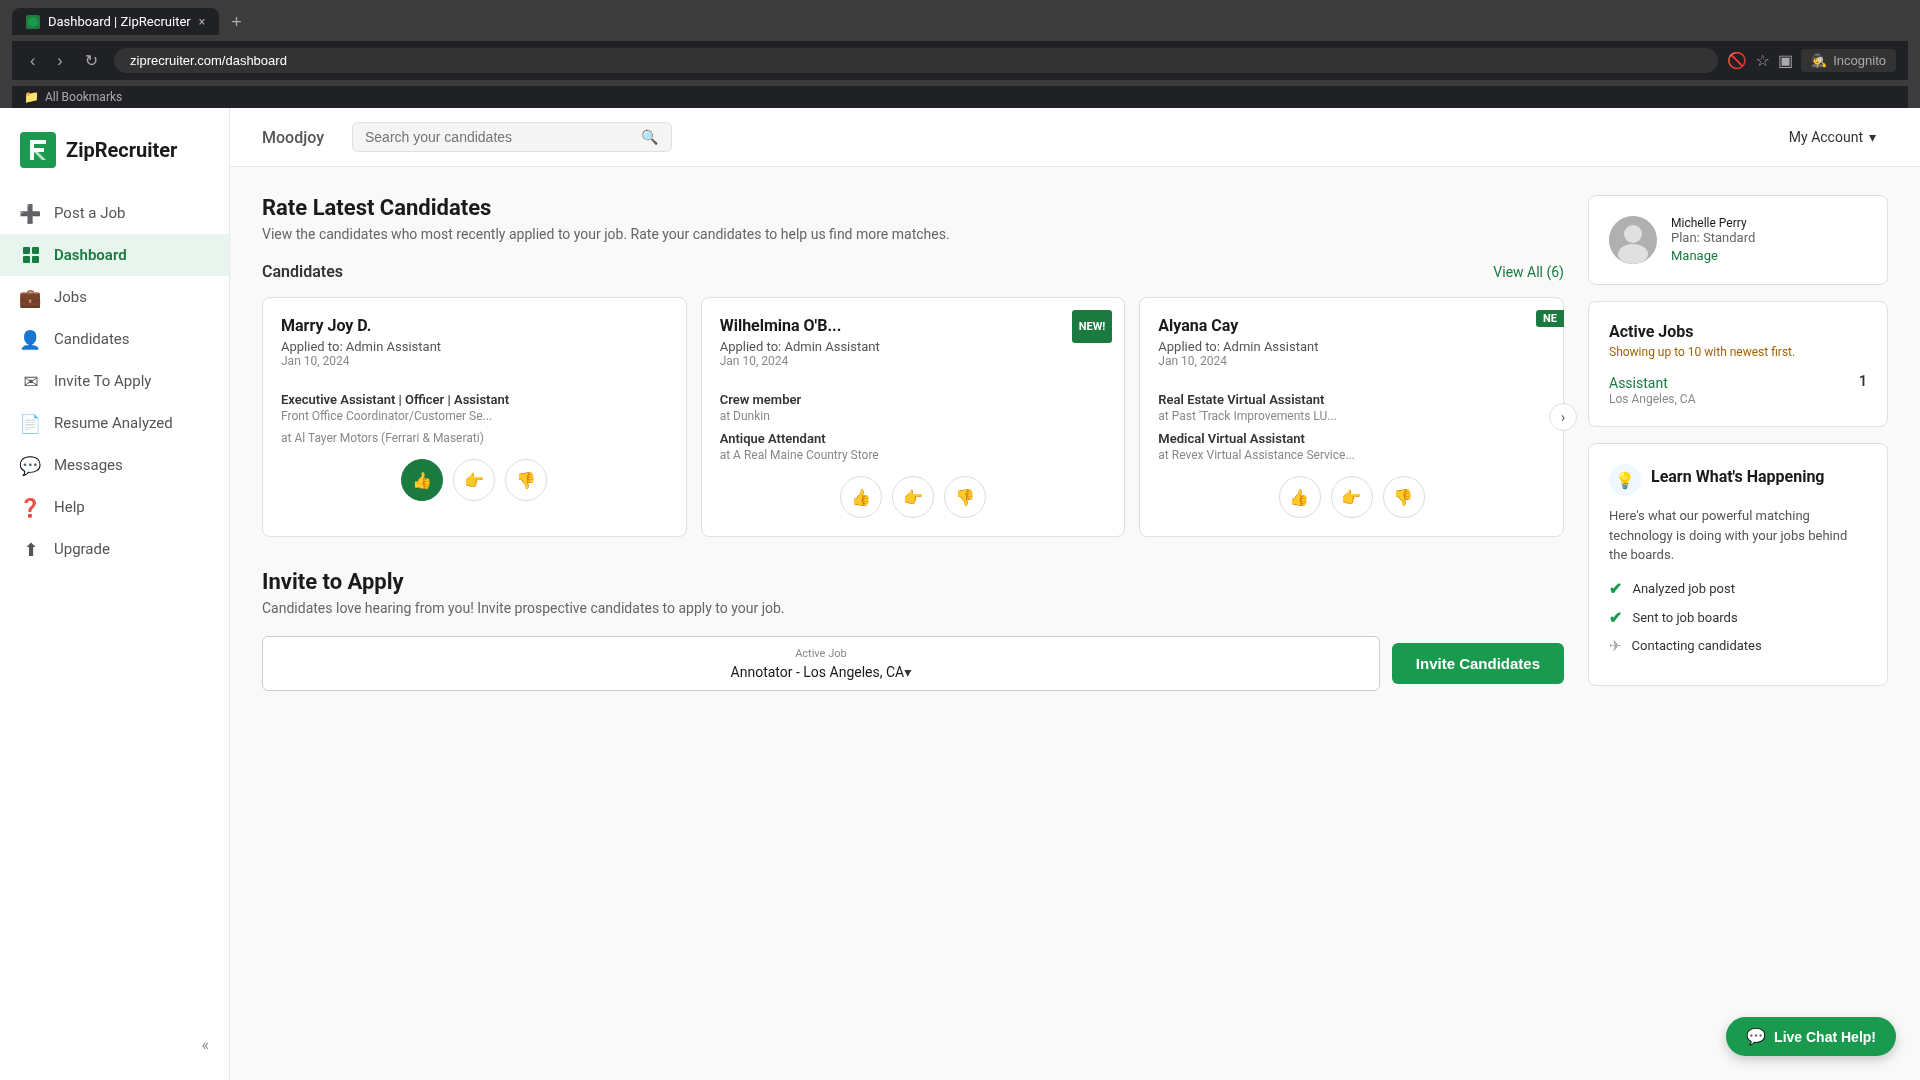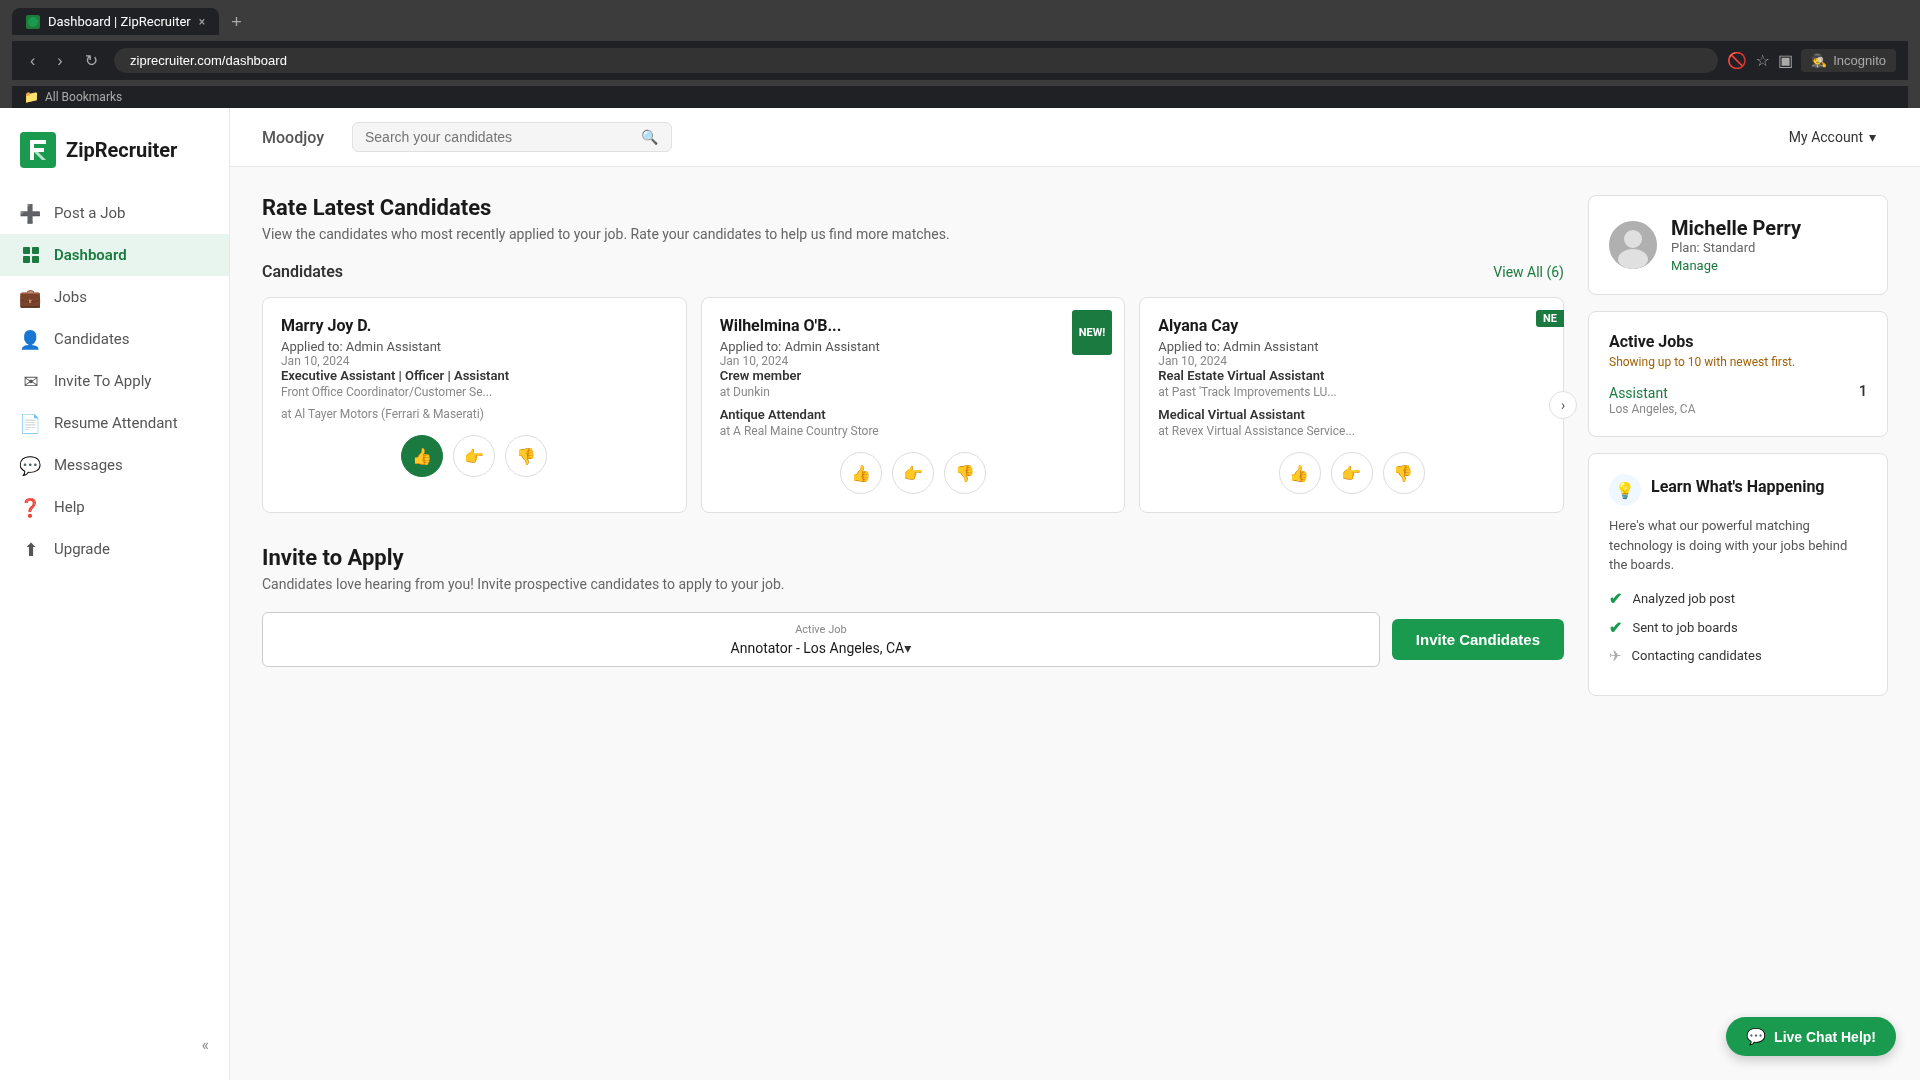--- a/index.html
+++ b/index.html
@@ -56,43 +56,43 @@
     .section-subtitle { font-size: 14px; color: #666; margin-bottom: 20px; }
 
     
     .candidates-header { display: flex; justify-content: space-between; align-items: center; margin-bottom: 16px; }
     .candidates-label { font-size: 16px; font-weight: 600; color: #333; }
     .view-all-link { font-size: 14px; color: #1a7a3f; cursor: pointer; text-decoration: none; }
 
     
     .candidates-grid { display: flex; gap: 14px; }
     .candidate-card { background: #fff; border: 1px solid #e0e0e0; border-radius: 8px; padding: 18px; flex: 1; min-width: 0; position: relative; }
-    .new-badge { position: absolute; top: 12px; right: 12px; background: #1a7a3f; color: #fff; font-size: 11px; font-weight: 700; padding: 16px 7px; border-radius: 3px; }
+    .new-badge { position: absolute; top: 12px; right: 12px; background: #1a7a3f; color: #fff; font-size: 11px; font-weight: 700; padding: 10px 7px; border-radius: 3px; }
     .candidate-name { font-size: 16px; font-weight: 700; color: #1a1a1a; margin-bottom: 4px; }
     .applied-to { font-size: 13px; color: #555; }
-    .applied-date { font-size: 12px; color: #888; margin-bottom: 0; }
+    .applied-date { font-size: 12px; color: #888; margin-bottom: 24px; }
     .job-title { font-size: 13px; font-weight: 600; color: #333; margin-bottom: 2px; }
     .job-company { font-size: 12px; color: #888; margin-bottom: 8px; white-space: nowrap; overflow: hidden; text-overflow: ellipsis; }
     .rating-btns { display: flex; gap: 10px; margin-top: 14px; justify-content: center; }
     .rating-btn { width: 42px; height: 42px; border-radius: 50%; border: 1.5px solid #ddd; background: #fff; cursor: pointer; display: flex; align-items: center; justify-content: center; font-size: 16px; color: #888; transition: all 0.15s; }
     .rating-btn.active-up { border-color: #1a7a3f; background: #1a7a3f; color: #fff; }
 
     
     .invite-section { margin-top: 32px; }
     .invite-form { display: flex; gap: 12px; align-items: center; margin-top: 16px; }
     .active-job-select { flex: 1; background: #fff; border: 1px solid #ccc; border-radius: 6px; padding: 10px 14px; font-size: 14px; color: #333; cursor: pointer; display: flex; justify-content: space-between; align-items: center; }
     .active-job-label { font-size: 11px; color: #888; margin-bottom: 4px; }
     .active-job-value { font-size: 14px; color: #1a1a1a; }
     .invite-candidates-btn { background: #1a9a4f; color: #fff; border: none; border-radius: 6px; padding: 12px 24px; font-size: 15px; font-weight: 600; cursor: pointer; white-space: nowrap; }
 
     
     .panel-card { background: #fff; border: 1px solid #e0e0e0; border-radius: 8px; padding: 20px; margin-bottom: 16px; }
     .user-info { display: flex; align-items: center; gap: 14px; }
     .avatar { width: 48px; height: 48px; border-radius: 50%; background: #c0c0c0; display: flex; align-items: center; justify-content: center; overflow: hidden; font-size: 20px; color: #fff; flex-shrink: 0; }
-    .user-name { font-size: 20px; font-weight: 700; color: #1a1a1a; }
+    .user-name { font-size: 12px; font-weight: 400; color: #1a1a1a; }
     .user-plan { font-size: 13px; color: #666; }
     .manage-link { font-size: 13px; color: #1a7a3f; cursor: pointer; text-decoration: none; }
 
     .active-jobs-title { font-size: 16px; font-weight: 700; color: #1a1a1a; margin-bottom: 4px; }
     .active-jobs-subtitle { font-size: 12px; color: #a16207; margin-bottom: 14px; }
     .job-list-item { display: flex; justify-content: space-between; align-items: flex-start; }
     .job-link { font-size: 14px; color: #1a7a3f; cursor: pointer; text-decoration: none; }
     .job-location { font-size: 12px; color: #888; }
     .job-count { font-size: 14px; color: #333; font-weight: 600; }
 
@@ -183,21 +183,21 @@
     <div class="nav-item">
       <span class="nav-icon">👤</span>
       <span>Candidates</span>
     </div>
     <div class="nav-item">
       <span class="nav-icon">✉</span>
       <span>Invite To Apply</span>
     </div>
     <div class="nav-item">
       <span class="nav-icon">📄</span>
-      <span>Resume Attendant</span>
+      <span>Resume Analyzed</span>
     </div>
     <div class="nav-item">
       <span class="nav-icon">💬</span>
       <span>Messages</span>
     </div>
     <div class="nav-item">
       <span class="nav-icon">❓</span>
       <span>Help</span>
     </div>
     <div class="nav-item">

